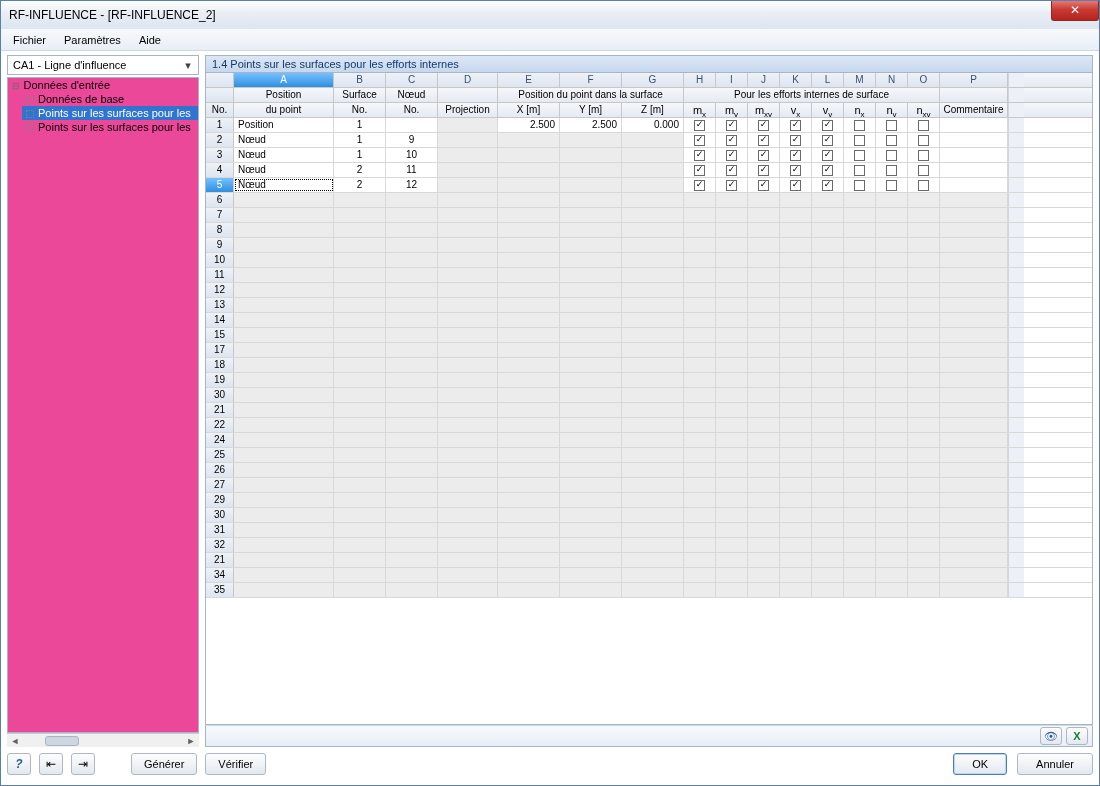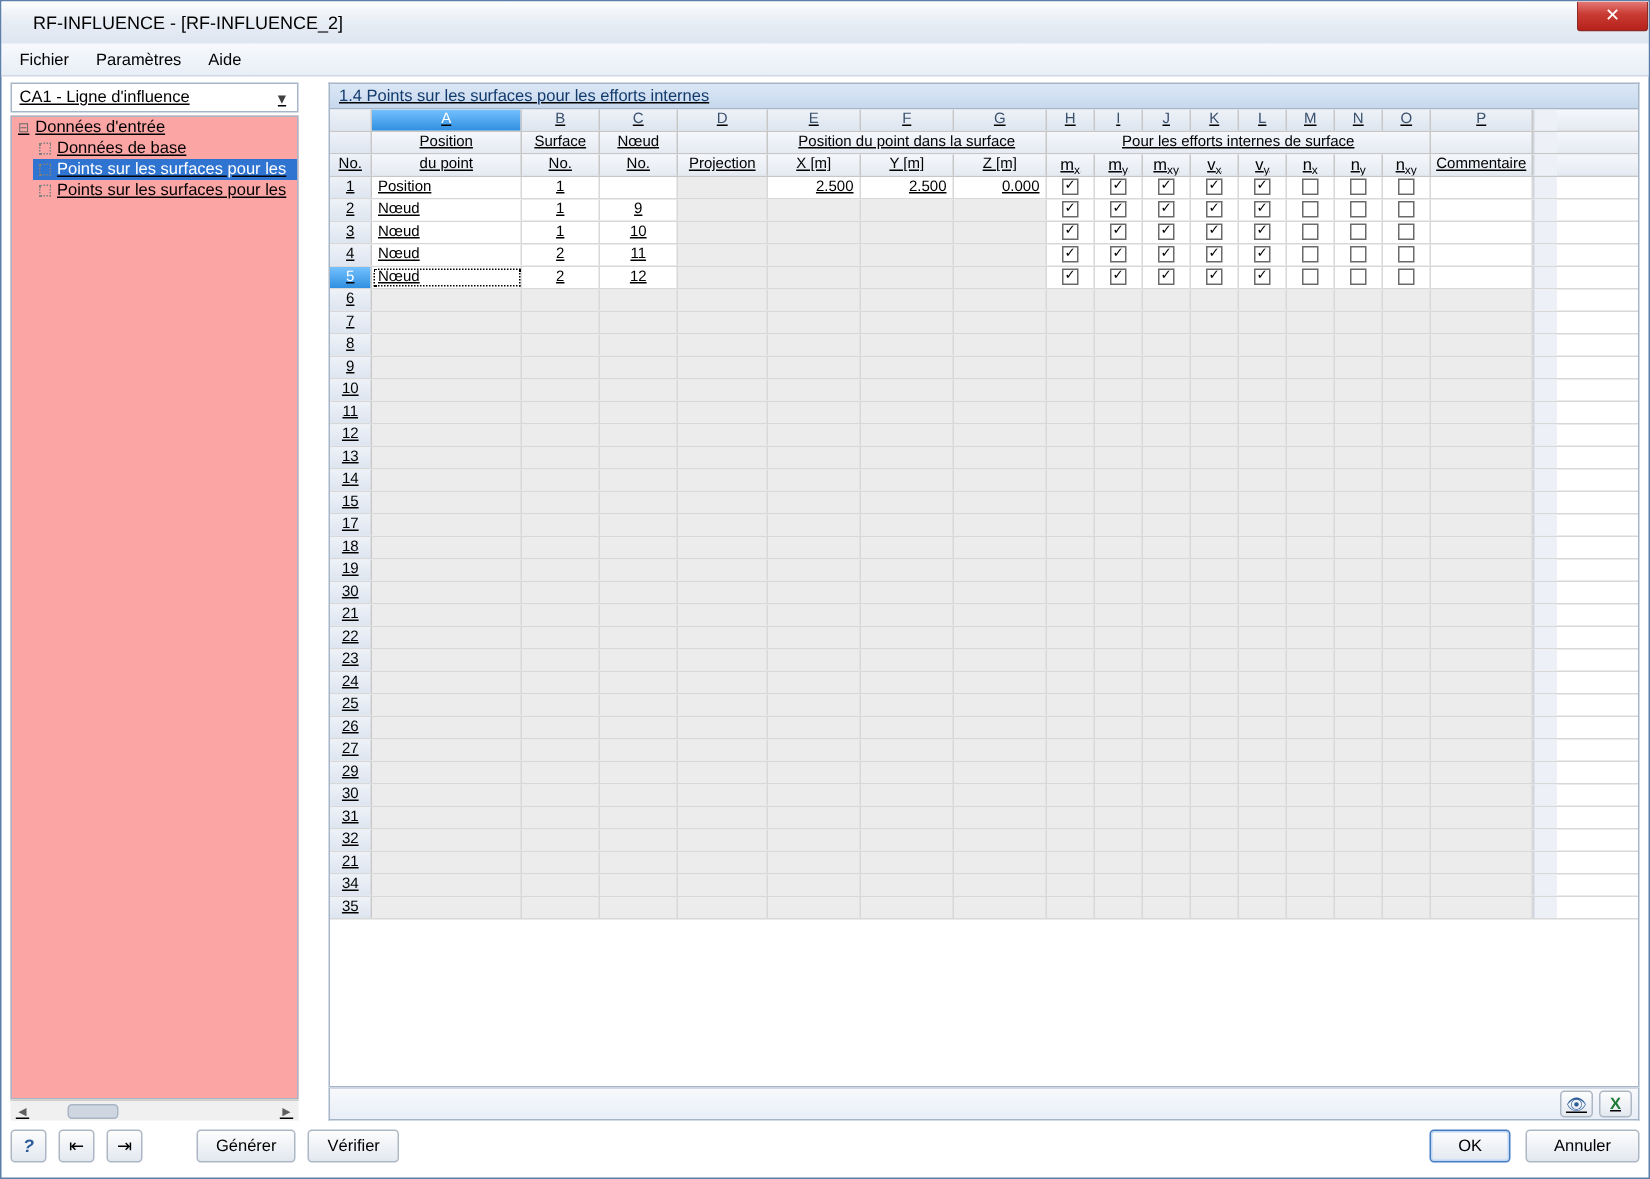--- a/index.html
+++ b/index.html
@@ -1,33 +1,33 @@
 <!DOCTYPE html>
 <html><head>
 <meta charset="utf-8">
 <style>
 * { box-sizing: border-box; margin: 0; padding: 0; font-family: "Segoe UI", Tahoma, sans-serif; font-size: 11px; }
 body { background: #fff; width: 1100px; height: 786px; overflow: hidden; }
 
 .window { width: 1100px; height: 786px; background: #fff; border: 1px solid #5b7fa8; display: flex; flex-direction: column; }
-.titlebar { height: 28px; background: linear-gradient(#fdfefe,#e9eef5 45%,#dce5f1); display: flex; align-items: center; padding: 0 15px; color: #000; position: relative; }
+.titlebar { height: 28px; background: linear-gradient(#fdfefe,#e9eef5 45%,#dce5f1); display: flex; align-items: center; padding: 0 2px; color: #000; position: relative; }
 .titlebar .title { padding-left: 6px; font-size: 12px; }
 .titlebar .close-btn { position: absolute; right: 0; top: 0; width: 48px; height: 20px; background: linear-gradient(#e67875,#c83b33 45%,#b7221b); border-radius: 0 0 3px 3px; color:#fff; text-align:center; line-height:18px; font-size:12px; cursor:pointer; border:1px solid #8a2b25; border-top:none; }
 
 .menubar { height: 22px; background: linear-gradient(#f7f9fc,#e8eef7); border-bottom: 1px solid #cfd8e3; display:flex; align-items:center; padding:0 4px; gap: 2px;}
 .menubar .menu-item { padding: 2px 8px; cursor:pointer; }
 
 .content { flex:1; display:flex; flex-direction:column; padding: 4px 6px 6px 6px; gap:0; }
-.upper { flex:1; display:flex; gap:20px; min-height:0;text-decoration:underline; }
+.upper { flex:1; display:flex; gap:6px; min-height:0; }
 .sidebar { width: 192px; display:flex; flex-direction:column; }
 .combo { height:20px; border:1px solid #a6b5c7; background:#fff; display:flex; align-items:center; padding:0 2px; }
 .combo .txt { flex:1; padding-left:3px; }
 .combo .arrow { width:16px; text-align:center; color:#404040; }
 
-.tree { flex:1; border:1px solid #a6b5c7; background:#fca5a5; margin-top:2px; overflow:auto; }
+.tree { flex:1; border:1px solid #a6b5c7; background:#ec4899; margin-top:2px; overflow:auto; }
 .tree ul { list-style:none; }
 .tree li { white-space:nowrap; }
 .tree .node { padding:1px 4px 1px 4px; cursor:pointer; display:block; }
 .tree li ul { padding-left: 14px; }
 .tree .dot::before { content:""; display:inline-block; width:6px; height:6px; border:1px dotted #808080; border-radius:0; margin-right:4px; vertical-align:middle; background:transparent; }
 .tree .selected { background:#2f74d0; color:#fff; }
 .tree .plus::before { content:"⊟"; font-size:9px; margin-right:4px; color:#6a6a6a; }
 .tree-scroll { height:14px; border-top:1px solid #ccc; display:flex; align-items:center; background:#f0f0f0; }
 .tree-scroll .thumb { width:34px; height:10px; background:#cdd6e1; border:1px solid #aab5c4; margin-left:22px; border-radius:3px;}
 .tree-scroll .abtn { width:16px; text-align:center; color:#606060; font-size:9px;}
@@ -619,40 +619,20 @@
                 <div class="cell col-w-J empty"></div>
                 <div class="cell col-w-K empty"></div>
                 <div class="cell col-w-L empty"></div>
                 <div class="cell col-w-M empty"></div>
                 <div class="cell col-w-N empty"></div>
                 <div class="cell col-w-O empty"></div>
                 <div class="cell col-w-P empty"></div>
                 <div class="vsb"></div>
               </div>
               <div class="grow">
-                <div class="rowno col-w-no">23</div>
-                <div class="cell col-w-A empty"></div>
-                <div class="cell col-w-B empty"></div>
-                <div class="cell col-w-C empty"></div>
-                <div class="cell col-w-D empty"></div>
-                <div class="cell col-w-E empty"></div>
-                <div class="cell col-w-F empty"></div>
-                <div class="cell col-w-G empty"></div>
-                <div class="cell col-w-H empty"></div>
-                <div class="cell col-w-I empty"></div>
-                <div class="cell col-w-J empty"></div>
-                <div class="cell col-w-K empty"></div>
-                <div class="cell col-w-L empty"></div>
-                <div class="cell col-w-M empty"></div>
-                <div class="cell col-w-N empty"></div>
-                <div class="cell col-w-O empty"></div>
-                <div class="cell col-w-P empty"></div>
-                <div class="vsb"></div>
-              </div>
-              <div class="grow">
                 <div class="rowno col-w-no">24</div>
                 <div class="cell col-w-A empty"></div>
                 <div class="cell col-w-B empty"></div>
                 <div class="cell col-w-C empty"></div>
                 <div class="cell col-w-D empty"></div>
                 <div class="cell col-w-E empty"></div>
                 <div class="cell col-w-F empty"></div>
                 <div class="cell col-w-G empty"></div>
                 <div class="cell col-w-H empty"></div>
                 <div class="cell col-w-I empty"></div>

